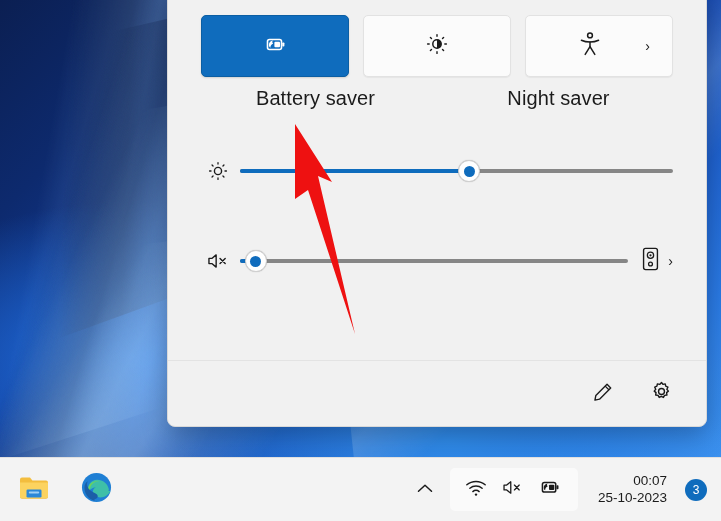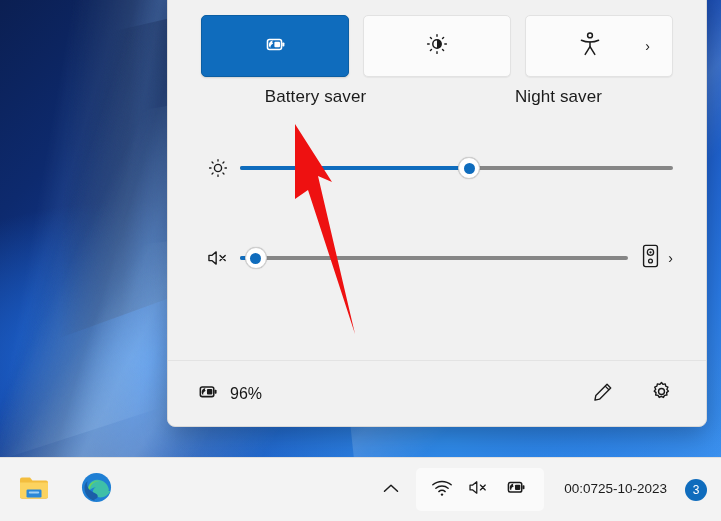--- a/index.html
+++ b/index.html
@@ -130,21 +130,21 @@
   }
   .labels-row {
     display: flex;
     gap: 14px;
     padding: 10px 33px 0 33px;
     box-sizing: border-box;
   }
   .tile-label {
     flex: 1;
     text-align: center;
-    font-size: 17px;
+    font-size: 20px;
     color: #1b1b1b;
     letter-spacing: 0.1px;
   }
 
   
   .slider-row {
     display: flex;
     align-items: center;
     padding: 0 33px;
     box-sizing: border-box;
@@ -308,21 +308,21 @@
     align-items: center;
     gap: 14px;
     padding: 10px 15px;
     border-radius: 5px;
     background: #fafafa;
     margin-left: 4px;
     color: #1b1b1b;
   }
   #clock-block {
     display: flex;
-    flex-direction: row;
+    flex-direction: column;
     align-items: flex-end;
     justify-content: center;
     margin-left: 16px;
     line-height: 1.22;
     color: #1b1b1b;
   }
   #clock-time { font-size: 13.5px; }
   #clock-date { font-size: 13.5px; }
   #notification-badge {
     width: 22px;
@@ -436,31 +436,20 @@
             <circle cx="9" cy="9" r="3.4" stroke="#1b1b1b" stroke-width="1.4"></circle>
             <circle cx="9" cy="9" r="1.2" fill="#1b1b1b"></circle>
             <circle cx="9" cy="18.4" r="2.1" stroke="#1b1b1b" stroke-width="1.4"></circle>
           </svg>
         </span>
         <span class="trailing-chevron">›</span>
       </div>
     </div>
 
     <div id="qs-footer">
-      <div id="battery-status">
-        <span>
-          <svg width="25" height="20" viewBox="0 0 26 20" fill="none">
-            <rect x="4.5" y="4.8" width="14" height="10" rx="2" stroke="#1b1b1b" stroke-width="1.6"></rect>
-            <rect x="19.3" y="7.7" width="2.1" height="4.2" rx="0.8" fill="#1b1b1b"></rect>
-            <path d="M10 5.9c-2.6 0.3 -4.3 2.2 -4.1 4.6 0.1 1.1 0.7 2 1.5 2.5 -0.1 -1.9 1.0 -3.5 2.8 -4.2 -1.0 -0.6 -1.3 -1.7 -0.2 -2.9z" fill="#1b1b1b"></path>
-            <rect x="11.4" y="7.0" width="5.6" height="5.6" rx="1" fill="#1b1b1b"></rect>
-          </svg>
-        </span>
-        <span id="battery-percent">96%</span>
-      </div>
 
       <div class="footer-spacer"></div>
 
       <div class="footer-btn" id="edit-button">
         <span>
           <svg width="22" height="22" viewBox="0 0 24 24" fill="none">
             <path d="M16.4 3.6l4 4L8.2 19.8l-5.0 1.0 1.0-5.0z" stroke="#1b1b1b" stroke-width="1.5" stroke-linejoin="round"></path>
             <path d="M14.4 5.6l4 4" stroke="#1b1b1b" stroke-width="1.4"></path>
           </svg>
         </span>

